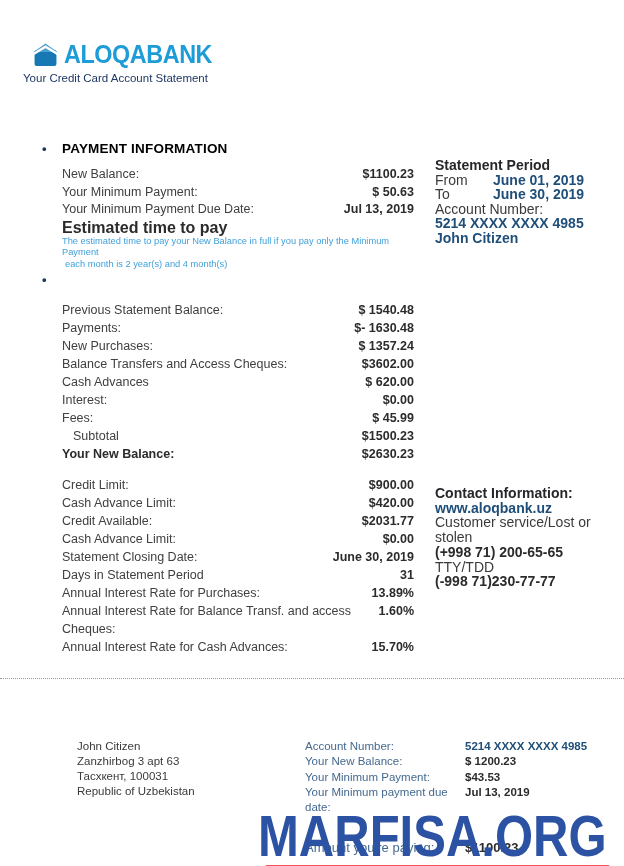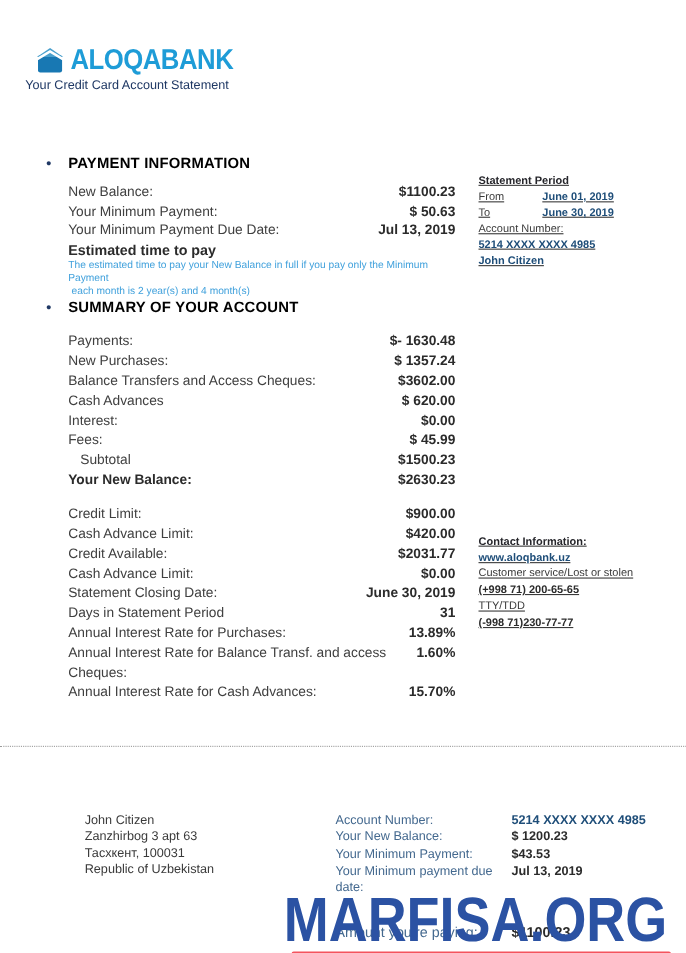--- a/index.html
+++ b/index.html
@@ -24,32 +24,32 @@
   .sec-title { font-size:13.5px; font-weight:bold; color:#000000; letter-spacing:.2px; }
   .rows { margin-left:20px; width:352px; }
   .row { display:flex; justify-content:space-between; font-size:12.5px; line-height:17.5px; color:#404040; }
   .row .val { font-weight:bold; color:#2b2b2b; white-space:nowrap; }
   .row.bold-label .lbl { font-weight:bold; color:#2b2b2b; }
   .row .lbl.indent { padding-left:11px; }
 
   
   #payment-section { left:42px; top:113px; width:372px; }
   #payment-section .rows { margin-top:10px; }
-  .est-title { margin-left:20px; margin-top:1px; font-size:13px; font-weight:bold; color:#2b2b2b; line-height:16px; }
+  .est-title { margin-left:20px; margin-top:1px; font-size:16px; font-weight:bold; color:#2b2b2b; line-height:16px; }
   .est-note { margin-left:20px; font-size:9.3px; color:#41a1dc; line-height:11.5px; }
   .est-note .l2 { padding-left:3px; }
 
   
   #summary-section { left:42px; top:244px; width:372px; }
   #summary-section .rows { margin-top:14px; }
   #summary-section .rows.group2 { margin-top:13px; }
   #summary-section .row { line-height:18px; }
 
   
-  .rcol { position:absolute; left:435px; width:185px; font-size:10px; color:#3a3a3a;text-decoration:underline; }
+  .rcol { position:absolute; left:435px; width:185px; font-size:14px; color:#3a3a3a; }
   .r-line { line-height:14.7px; }
   .r-title { font-weight:bold; color:#26262b; }
   .r-bold { font-weight:bold; color:#2b2b2b; }
   .r-blue { font-weight:bold; color:#1f4e79; }
   #statement-period { top:130px; }
   #statement-period .r-line { line-height:14.6px; }
   .sp-row { display:flex;gap:20px; }
   .sp-row .sp-lbl { width:38px; }
   #ways-to-pay { top:261px; }
   #ways-to-pay .r-line { line-height:15.3px; }
@@ -128,23 +128,26 @@
       <span class="r-blue">June 30, 2019</span>
     </div>
     <div class="r-line">Account Number:</div>
     <div class="r-line r-blue">5214 XXXX XXXX 4985</div>
     <div class="r-line r-blue">John Citizen</div>
   </div>
 
   <div class="section" id="summary-section">
     <div class="sec-head">
       <span class="sec-bullet">•</span>
-      <span class="sec-title">SUMMARY OF YOUR ACCOUNT</span>
     </div>
     <div class="rows group1">
+      <div class="row">
+        <span class="lbl">Previous Statement Balance:</span>
+        <span class="val">$ 1540.48</span>
+      </div>
       <div class="row">
         <span class="lbl">Payments:</span>
         <span class="val">$- 1630.48</span>
       </div>
       <div class="row">
         <span class="lbl">New Purchases:</span>
         <span class="val">$ 1357.24</span>
       </div>
       <div class="row">
         <span class="lbl">Balance Transfers and Access Cheques:</span>

